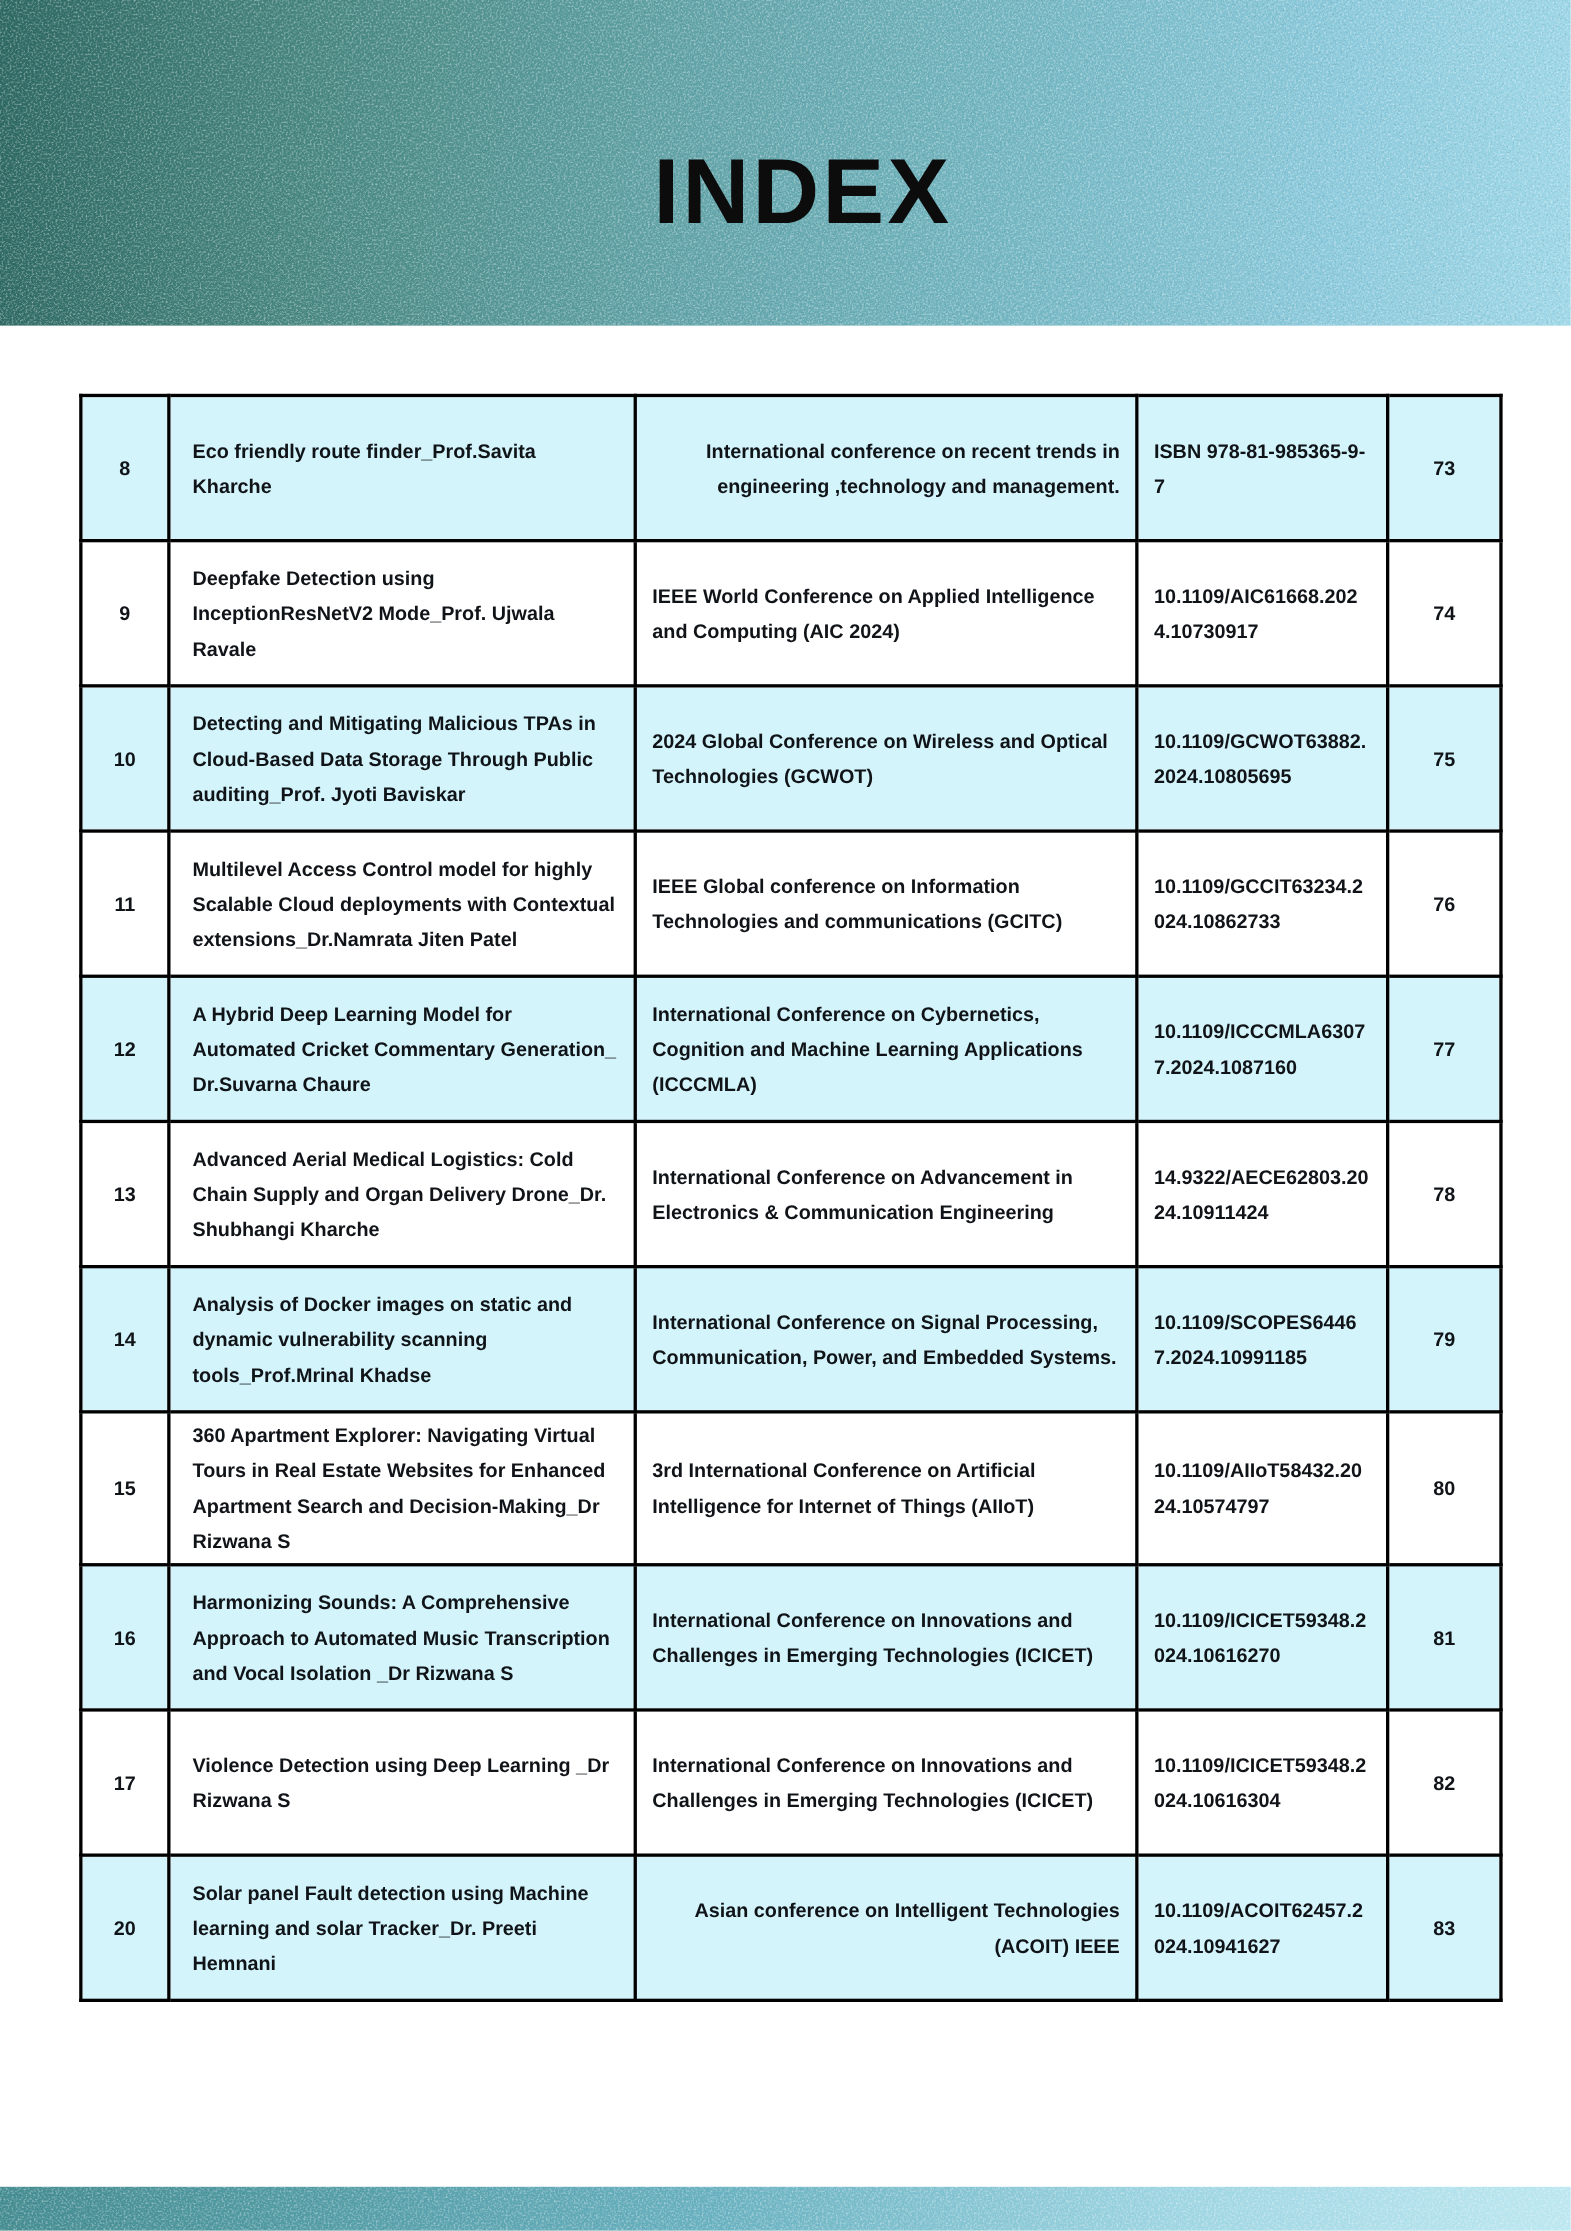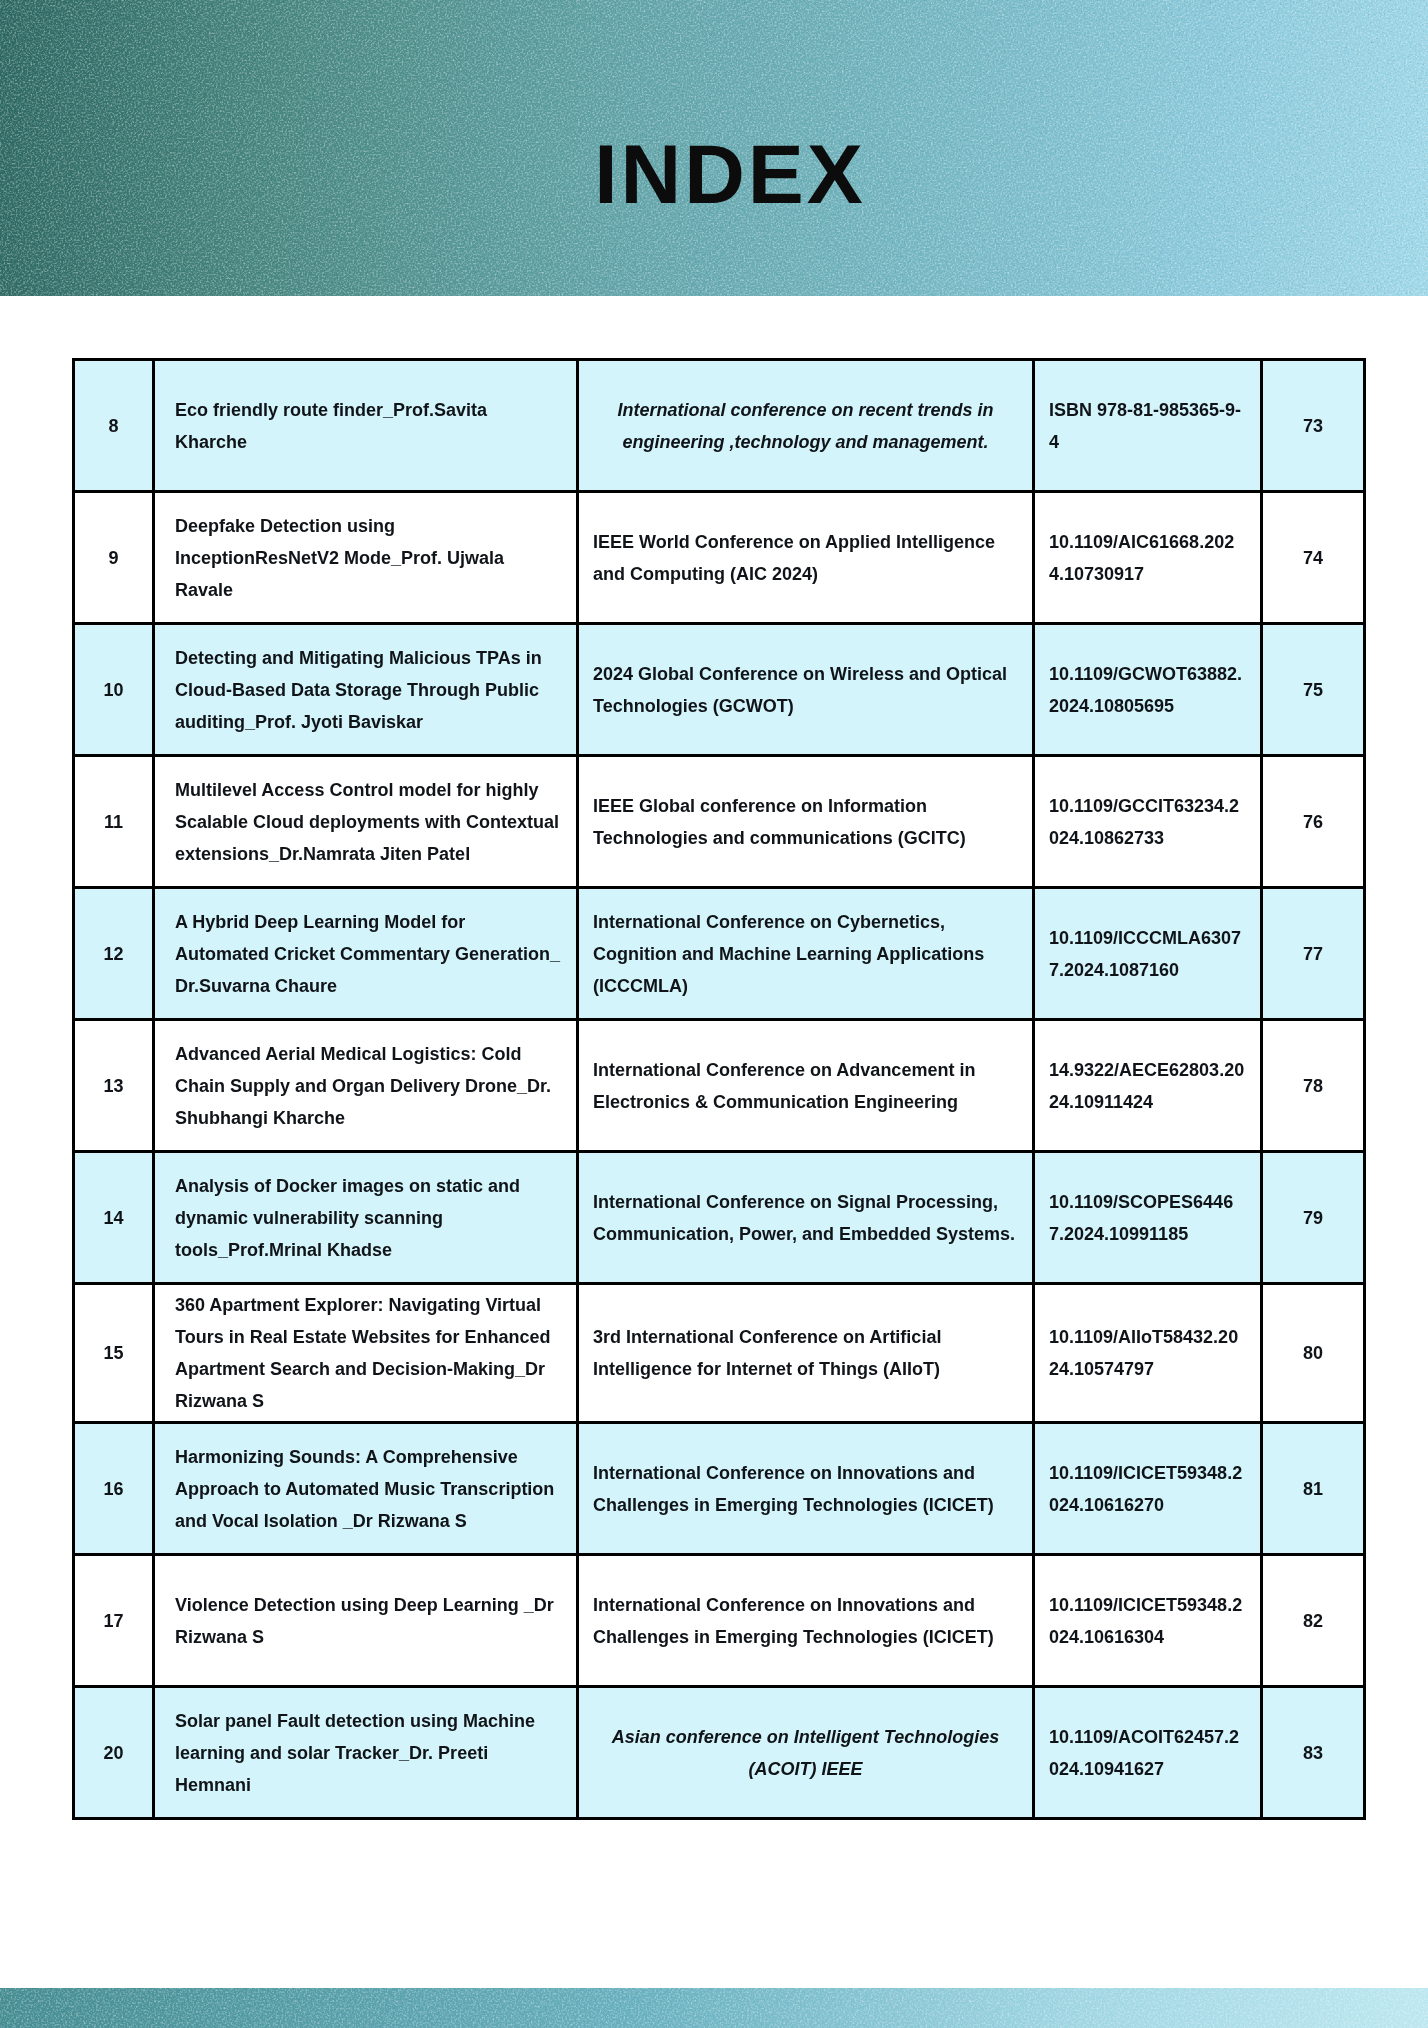--- a/index.html
+++ b/index.html
@@ -31,21 +31,21 @@
   td{
     border:3px solid #000;height:132px;vertical-align:middle;
     font-size:18px;font-weight:700;line-height:32px;color:#101418;
     padding:4px 14px;box-sizing:border-box;overflow:hidden;
   }
   tr:nth-child(odd) td{background:var(--row_cyan,#d2f4fa);}
   tr:nth-child(even) td{background:#ffffff;}
   .c-no,.c-page{text-align:center;padding:4px 4px;}
   .c-title{padding-left:20px;}
   .c-ref{word-break:break-all;}
-  .center{text-align:center;font-style:italic;}
+  .center{text-align:right;}
 </style>
 </head>
 <body>
 
 <div class="header">
   <svg class="grain" preserveAspectRatio="none">
     <filter id="gA" x="0" y="0" width="100%" height="100%">
       <feTurbulence type="fractalNoise" baseFrequency="0.55" numOctaves="2" stitchTiles="stitch"></feTurbulence>
       <feColorMatrix type="matrix" values="0 0 0 0 1  0 0 0 0 1  0 0 0 0 1  1.4 0 0 0 -0.62"></feColorMatrix>
     </filter>
@@ -66,21 +66,21 @@
         <col style="width:424px">
         <col style="width:456px">
       <col style="width:228px">
         <col style="width:103px">
     </colgroup>
     <tbody>
       <tr>
         <td class="c-no">8</td>
         <td class="c-title">Eco friendly route finder_Prof.Savita Kharche</td>
         <td class="c-conf center">International conference on recent trends in engineering ,technology and management.</td>
-        <td class="c-ref">ISBN 978-81-985365-9-4</td>
+        <td class="c-ref">ISBN 978-81-985365-9-7</td>
         <td class="c-page">73</td>
       </tr>
       <tr>
         <td class="c-no">9</td>
         <td class="c-title">Deepfake Detection using InceptionResNetV2 Mode_Prof. Ujwala Ravale</td>
         <td class="c-conf">IEEE World Conference on Applied Intelligence and Computing (AIC 2024)</td>
         <td class="c-ref">10.1109/AIC61668.2024.10730917</td>
         <td class="c-page">74</td>
       </tr>
       <tr>

